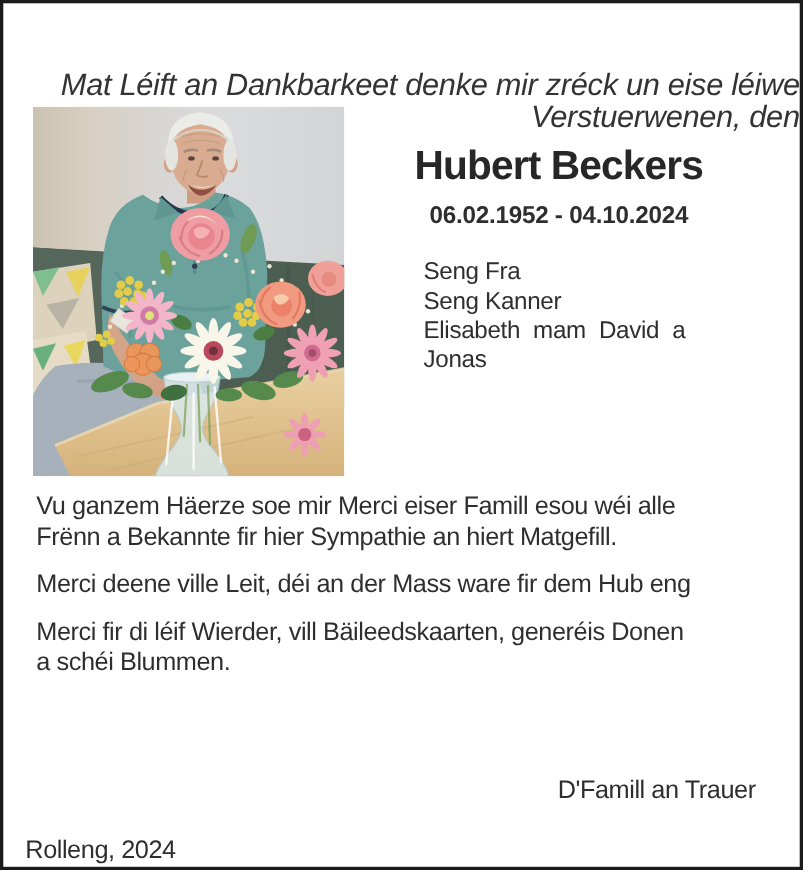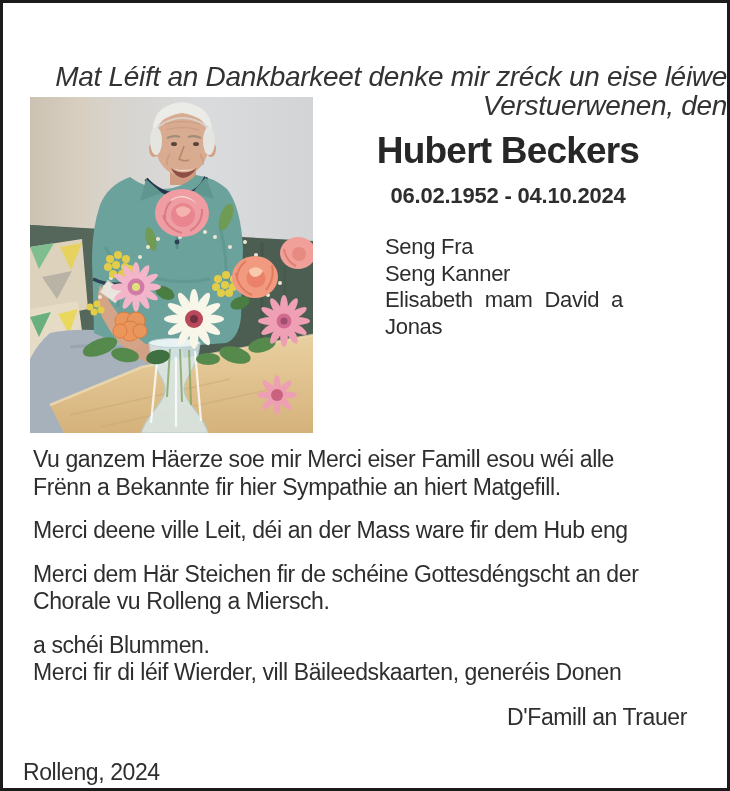--- a/index.html
+++ b/index.html
@@ -335,25 +335,21 @@
 
   <div class="bodytext">
     <div class="para">
       <div>Vu ganzem Häerze soe mir Merci eiser Famill esou wéi alle</div>
       <div>Frënn a Bekannte fir hier Sympathie an hiert Matgefill.</div>
     </div>
     <div class="para">
       <div>Merci deene ville Leit, déi an der Mass ware fir dem Hub eng</div>
     </div>
     <div class="para">
-      <div>Merci dem Här Steichen fir de schéine Gottesdéngscht an der</div>
-      <div>Chorale vu Rolleng a Miersch.</div>
-    </div>
-    <div class="para">
+      <div>Merci fir di léif Wierder, vill Bäileedskaarten, generéis Donen</div>
       <div>a schéi Blummen.</div>
-      <div>Merci fir di léif Wierder, vill Bäileedskaarten, generéis Donen</div>
     </div>
   </div>
 
   <div class="signature">D'Famill an Trauer</div>
   <div class="place">Rolleng, 2024</div>
 
 </div>
 
 </body></html>

